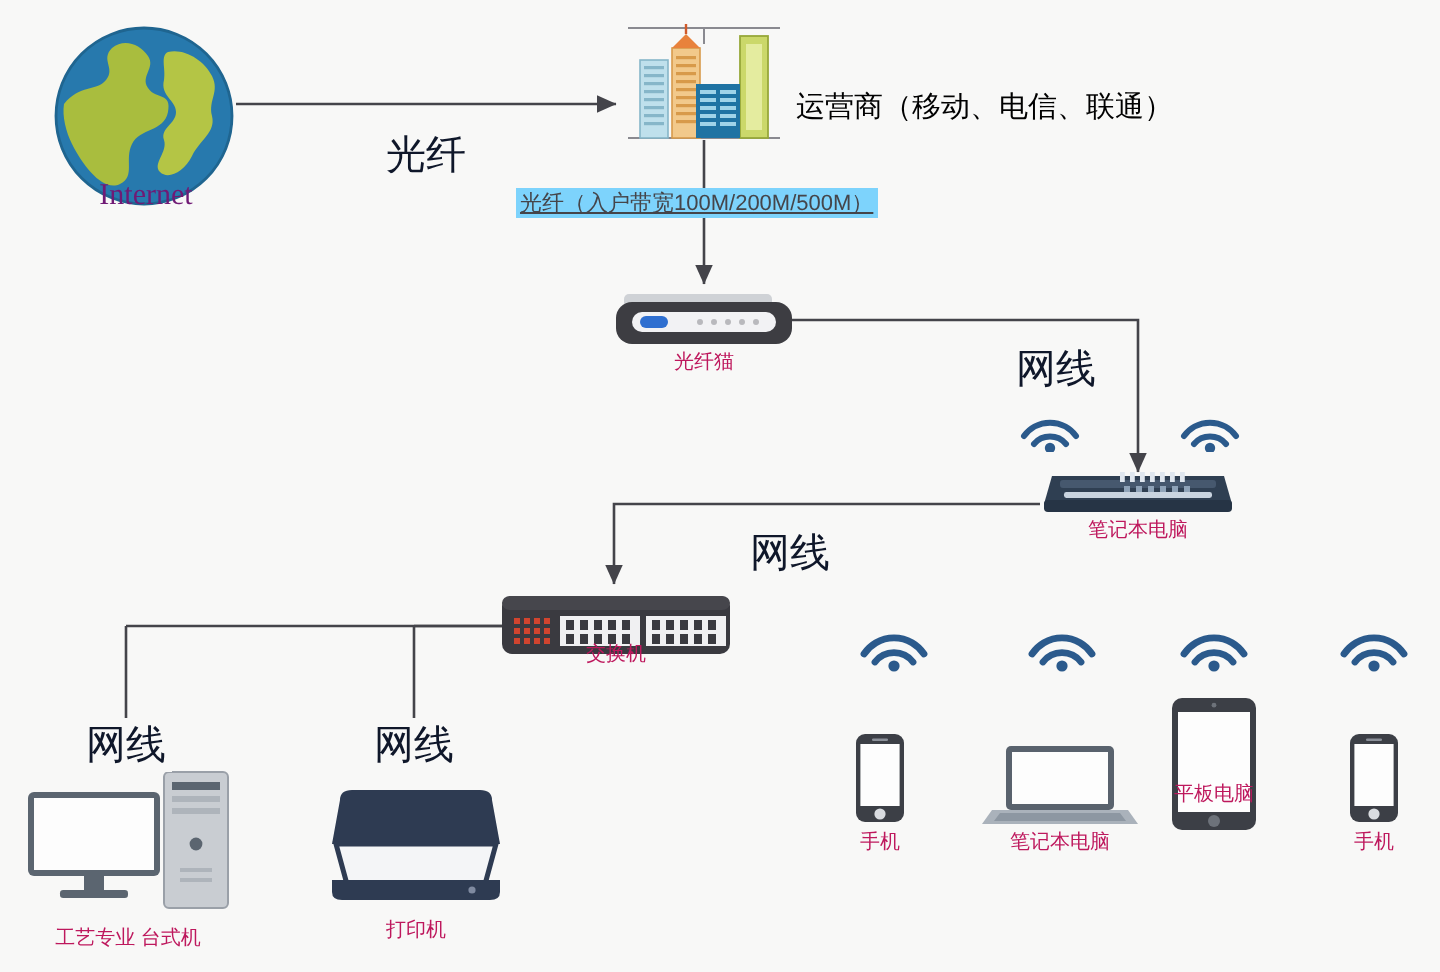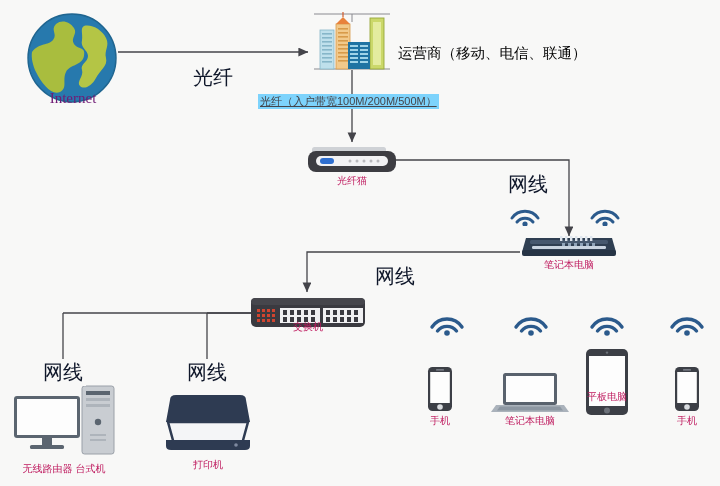--- a/index.html
+++ b/index.html
@@ -272,21 +272,21 @@
       <rect x="18" y="61" width="34" height="4" rx="1.6" fill="#5b6570"></rect>
       <rect x="70" y="2" width="32" height="68" rx="2.5" fill="#c9cdd2" stroke="#9aa0a8" stroke-width="1"></rect>
       <rect x="74" y="7" width="24" height="4" fill="#5b6570"></rect>
       <rect x="74" y="14" width="24" height="3" fill="#aeb4bb"></rect>
       <rect x="74" y="20" width="24" height="3" fill="#aeb4bb"></rect>
       <circle cx="86" cy="38" r="3.2" fill="#5b6570"></circle>
       <rect x="78" y="50" width="16" height="2" fill="#aeb4bb"></rect>
       <rect x="78" y="55" width="16" height="2" fill="#aeb4bb"></rect>
     </svg>
   </div>
-  <div class="lbl nodelbl" style="left:4px; top:462px; width:120px;">无线路由器 台式机</div>
+  <div class="lbl nodelbl" style="left:4px; top:462px; width:120px;">工艺专业 台式机</div>
 
   <div class="node" style="left:162px; top:392px;">
     <svg width="92" height="60" viewBox="0 0 92 60">
       <path d="M8,8 Q8,3 14,3 L78,3 Q84,3 84,8 L88,30 L4,30 Z" fill="#2e3b52"></path>
       <path d="M6,30 L86,30 L80,52 L12,52 Z" fill="#f4f5f7" stroke="#2e3b52" stroke-width="2.5"></path>
       <path d="M4,48 L88,48 L88,54 Q88,58 83,58 L9,58 Q4,58 4,54 Z" fill="#2e3b52"></path>
       <circle cx="74" cy="53" r="1.8" fill="#7f8aa0"></circle>
     </svg>
   </div>
   <div class="lbl nodelbl" style="left:158px; top:458px; width:100px;">打印机</div>

